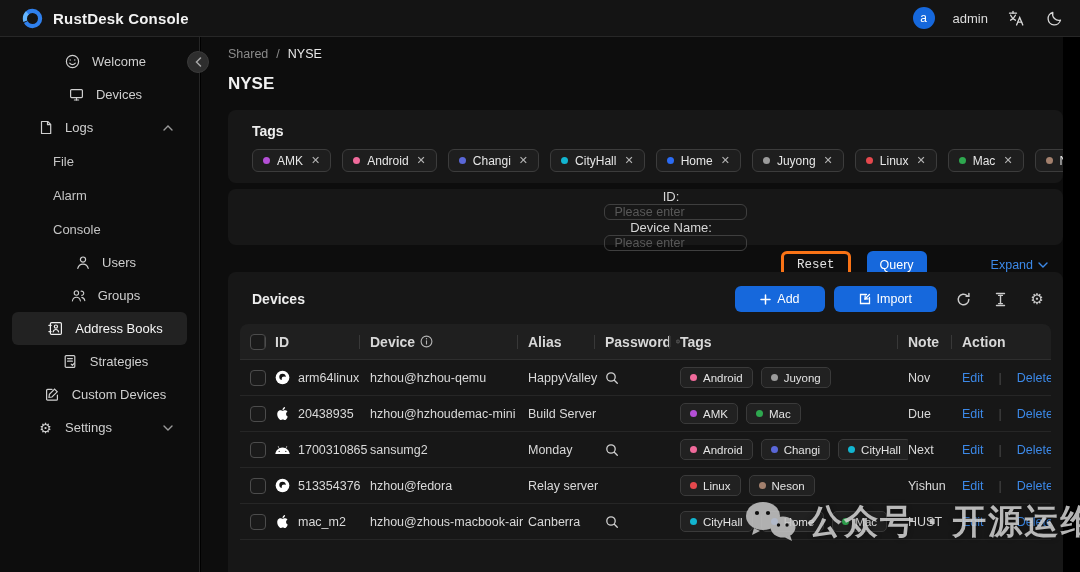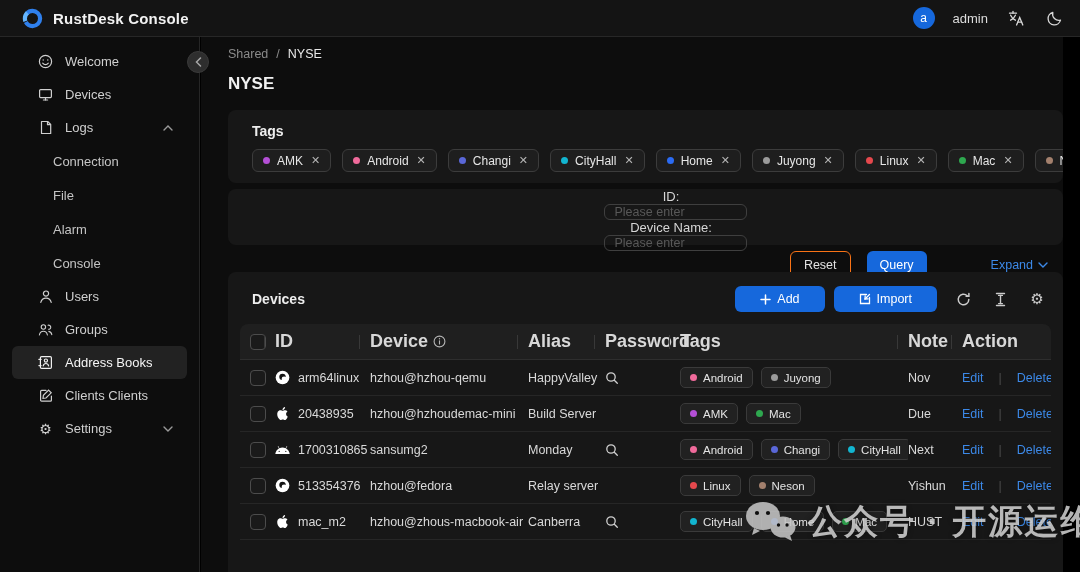--- a/index.html
+++ b/index.html
@@ -15,21 +15,21 @@
   .top-right { margin-left:auto; display:flex; align-items:center; gap:18px; padding-right:16px; }
   .avatar { width:22px; height:22px; border-radius:50%; background:#1668dc; color:#fff;
     font-size:12px; display:flex; align-items:center; justify-content:center; }
   .username { color:#ddd; font-size:13px; }
   .ticon { display:flex; align-items:center; justify-content:center; width:20px; height:20px; cursor:pointer; }
 
   
   .sidebar { position:absolute; left:0; top:37px; width:200px; height:535px; background:#0d0d0d;
     border-right:1px solid #262626; padding-top:8px; }
   .side-item { height:33px; display:flex; align-items:center; gap:12px; padding:0 14px 0 26px;
-    color:#cfcfcf; font-size:13px; cursor:pointer; margin:0 12px; border-radius:6px; }
+    color:#cfcfcf; font-size:13px; cursor:pointer; margin:0 12px; border-radius:6px;justify-content:center; }
   .side-item .sicon { width:15px; height:15px; display:flex; align-items:center; justify-content:center; flex:none; }
   .side-item.active { background:#222; color:#f5f5f5; }
   .side-sub { height:34px; display:flex; align-items:center; padding-left:53px; color:#c4c4c4;
     font-size:13px; cursor:pointer; }
   .chev { margin-left:auto; display:flex; color:#9a9a9a; }
   .collapse-btn { position:absolute; left:187px; top:51px; width:22px; height:22px; border-radius:50%;
     background:#2e2e2e; display:flex; align-items:center; justify-content:center; color:#a8a8a8;
     font-size:12px; cursor:pointer; z-index:5; border:1px solid #3a3a3a; }
 
   
@@ -50,37 +50,37 @@
 
   .panel.filter { top:152px; height:56px; display:flex; align-items:center; padding:0 15px 0 74px;flex-direction:column; }
   .f-label { color:#d6d6d6; font-size:13px; margin-right:8px; }
   .f-input { width:143px; height:28px; border:1px solid #3f3f3f; border-radius:6px; background:transparent;
     color:#ddd; font-size:12.5px; padding:0 10px; outline:none; }
   .f-input::placeholder { color:#585858; }
   .gap30 { width:30px; }
   .f-actions { margin-left:auto; display:flex; align-items:center; gap:16px; }
   .btn { height:28px; border-radius:6px; font-size:12.5px; display:flex; align-items:center;
     justify-content:center; cursor:pointer; padding:0 13px; }
-  .btn.ghost { border:1px solid #f97316; color:#e2e2e2; background:transparent; }
+  .btn.ghost { border:3px solid #f97316; color:#e2e2e2; background:transparent;font-family:Liberation Mono, monospace; }
   .btn.primary { background:#1668dc; color:#fff; border:none; gap:6px; }
   .expand { color:#3c89e8; font-size:12.5px; display:flex; align-items:center; gap:5px; cursor:pointer;padding-left:48px; }
 
   .panel.devices { top:235px; height:337px; padding:14px 15px 0 15px; }
   .dev-head { display:flex; align-items:center; padding:0 0 12px 9px; }
   .dev-title { font-size:14px; font-weight:600; color:#ededed; }
   .dev-actions { margin-left:auto; display:flex; align-items:center; gap:9px; }
   .btn.small { height:26px; font-size:12.5px; padding:0 25px; gap:6px; }
   .icon-btn { width:22px; height:22px; display:flex; align-items:center; justify-content:center;
     color:#cbcbcb; cursor:pointer; margin-left:6px; font-size:15px; }
 
   .table { margin:0 -3px; }
   .trow { display:grid; grid-template-columns:35px 95px 158px 77px 75px 228px 54px 1fr;
     align-items:center; height:36px; border-bottom:1px solid #262626; }
   .trow.thead { background:#1f1f1f; border-radius:8px 8px 0 0; border-bottom:1px solid #2e2e2e; }
-  .th { color:#d8d8d8; font-size:18px; font-weight:600; display:flex; align-items:center; gap:5px;
+  .th { color:#d8d8d8; font-size:14px; font-weight:600; display:flex; align-items:center; gap:5px;
     position:relative; height:100%; }
   .th:not(:last-child)::after { content:""; position:absolute; right:10px; top:11px; width:1px; height:14px; background:#383838; }
   .td { color:#d9d9d9; font-size:12.5px; display:flex; align-items:center; gap:8px; overflow:hidden; }
   .cbx { width:16px; height:16px; border:1.4px solid #4c4c4c; border-radius:4px; background:#1a1a1a;
     margin-left:10px; cursor:pointer; flex:none; }
   .osi { width:15px; height:15px; display:flex; align-items:center; justify-content:center; flex:none; }
   .rtag { display:flex; align-items:center; gap:6px; height:21px; padding:0 9px; border:1px solid #3a3a3a;
     border-radius:5px; background:#212121; color:#e3e3e3; font-size:11.5px; flex:none; }
   .link { color:#3c89e8; font-size:12.5px; cursor:pointer; }
   .pipe { color:#4a4a4a; margin:0 7px; }
@@ -158,23 +158,20 @@
         </svg>
       </span>
       <span>Logs</span>
       <span class="chev">
         <svg width="10" height="6" viewBox="0 0 10 6" fill="none" stroke="#9a9a9a" stroke-width="1.4" stroke-linecap="round">
             <path d="M1 5l4-4 4 4"></path>
           </svg>
       </span>
     </div>
     <div class="side-sub">
-        <span>Connection</span>
-      </div>
-    <div class="side-sub">
         <span>File</span>
       </div>
     <div class="side-sub">
         <span>Alarm</span>
       </div>
     <div class="side-sub">
         <span>Console</span>
       </div>
     <div class="side-item">
       <span class="sicon">
@@ -203,25 +200,35 @@
             <path d="M.9 4.4h2.2M.9 10.6h2.2"></path>
           <circle cx="7.9" cy="5.6" r="1.6"></circle>
             <path d="M5.2 10.9c.4-1.6 1.4-2.4 2.7-2.4s2.3.8 2.7 2.4"></path>
         </svg>
       </span>
       <span>Address Books</span>
     </div>
     <div class="side-item">
       <span class="sicon">
         <svg width="14" height="15" viewBox="0 0 14 15" fill="none" stroke="#cfcfcf" stroke-width="1.2" stroke-linecap="round">
+          <rect x="2.2" y="1.6" width="9.6" height="11.8" rx="1"></rect>
+            <path d="M4.6 4.6h4.8M4.6 7.2h4.8"></path>
+          <path d="M8.2 10.2l1.2 1.2 2-2.2"></path>
+        </svg>
+      </span>
+      <span>Strategies</span>
+    </div>
+    <div class="side-item">
+      <span class="sicon">
+        <svg width="14" height="15" viewBox="0 0 14 15" fill="none" stroke="#cfcfcf" stroke-width="1.2" stroke-linecap="round">
           <path d="M12.4 8v4.2a1 1 0 0 1-1 1H2.6a1 1 0 0 1-1-1V3.4a1 1 0 0 1 1-1H7"></path>
           <path d="M9.6 2.2l2.6 2.6-5.2 5.2-3 .4.4-3z"></path>
         </svg>
       </span>
-      <span>Clients Clients</span>
+      <span>Custom Devices</span>
     </div>
     <div class="side-item">
       <span class="sicon" style="color:#cfcfcf;font-size:14px;">⚙</span>
       <span>Settings</span>
       <span class="chev">
         <svg width="10" height="6" viewBox="0 0 10 6" fill="none" stroke="#9a9a9a" stroke-width="1.4" stroke-linecap="round">
             <path d="M1 1l4 4 4-4"></path>
           </svg>
       </span>
     </div>

